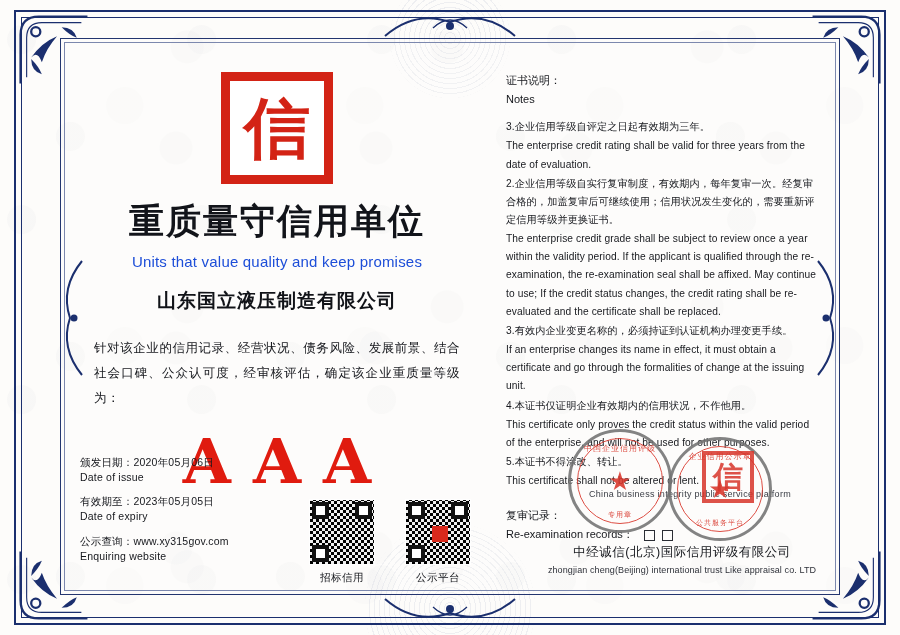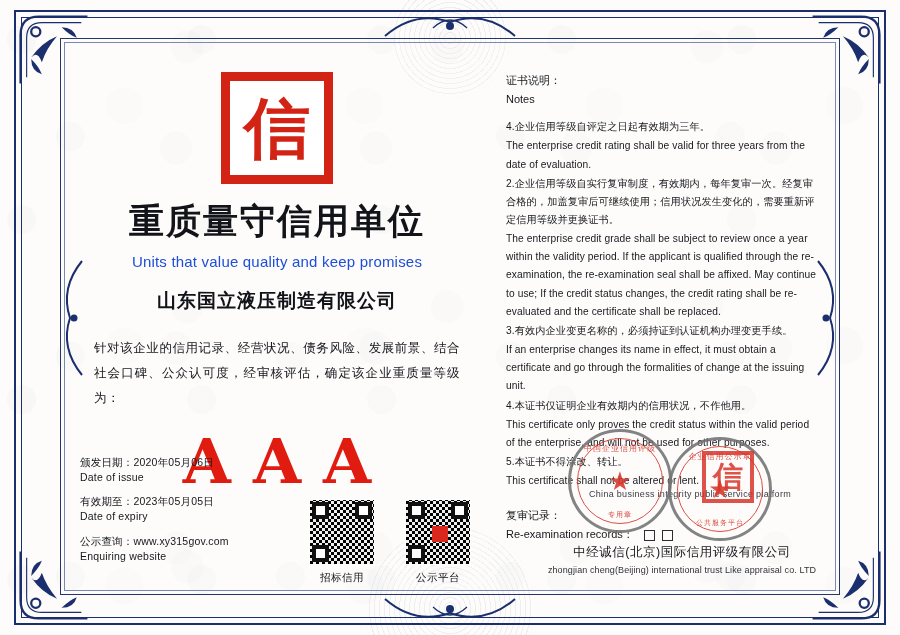--- a/index.html
+++ b/index.html
@@ -441,21 +441,21 @@
     </div>
 
     <div class="right-col">
 
       <div class="notes-head">
         <div class="zh">证书说明：</div>
         <div class="en">Notes</div>
       </div>
 
       <div class="notes">
-        <p class="zh">4.企业信用等级自评定之日起有效期为三年。</p>
+        <p class="zh">3.企业信用等级自评定之日起有效期为三年。</p>
         <p class="en">The enterprise credit rating shall be valid for three years from the date of evaluation.</p>
         <p class="zh">2.企业信用等级自实行复审制度，有效期内，每年复审一次。经复审合格的，加盖复审后可继续使用；信用状况发生变化的，需要重新评定信用等级并更换证书。</p>
         <p class="en">The enterprise credit grade shall be subject to review once a year within the validity period. If the applicant is qualified through the re-examination, the re-examination seal shall be affixed. May continue to use; If the credit status changes, the credit rating shall be re-evaluated and the certificate shall be replaced.</p>
         <p class="zh">3.有效内企业变更名称的，必须持证到认证机构办理变更手续。</p>
         <p class="en">If an enterprise changes its name in effect, it must obtain a certificate and go through the formalities of change at the issuing unit.</p>
         <p class="zh">4.本证书仅证明企业有效期内的信用状况，不作他用。</p>
         <p class="en">This certificate only proves the credit status within the valid period of the enterprise, and will not be used for other purposes.</p>
         <p class="zh">5.本证书不得涂改、转让。</p>
         <p class="en">This certificate shall not be altered or lent.</p>
       </div>

